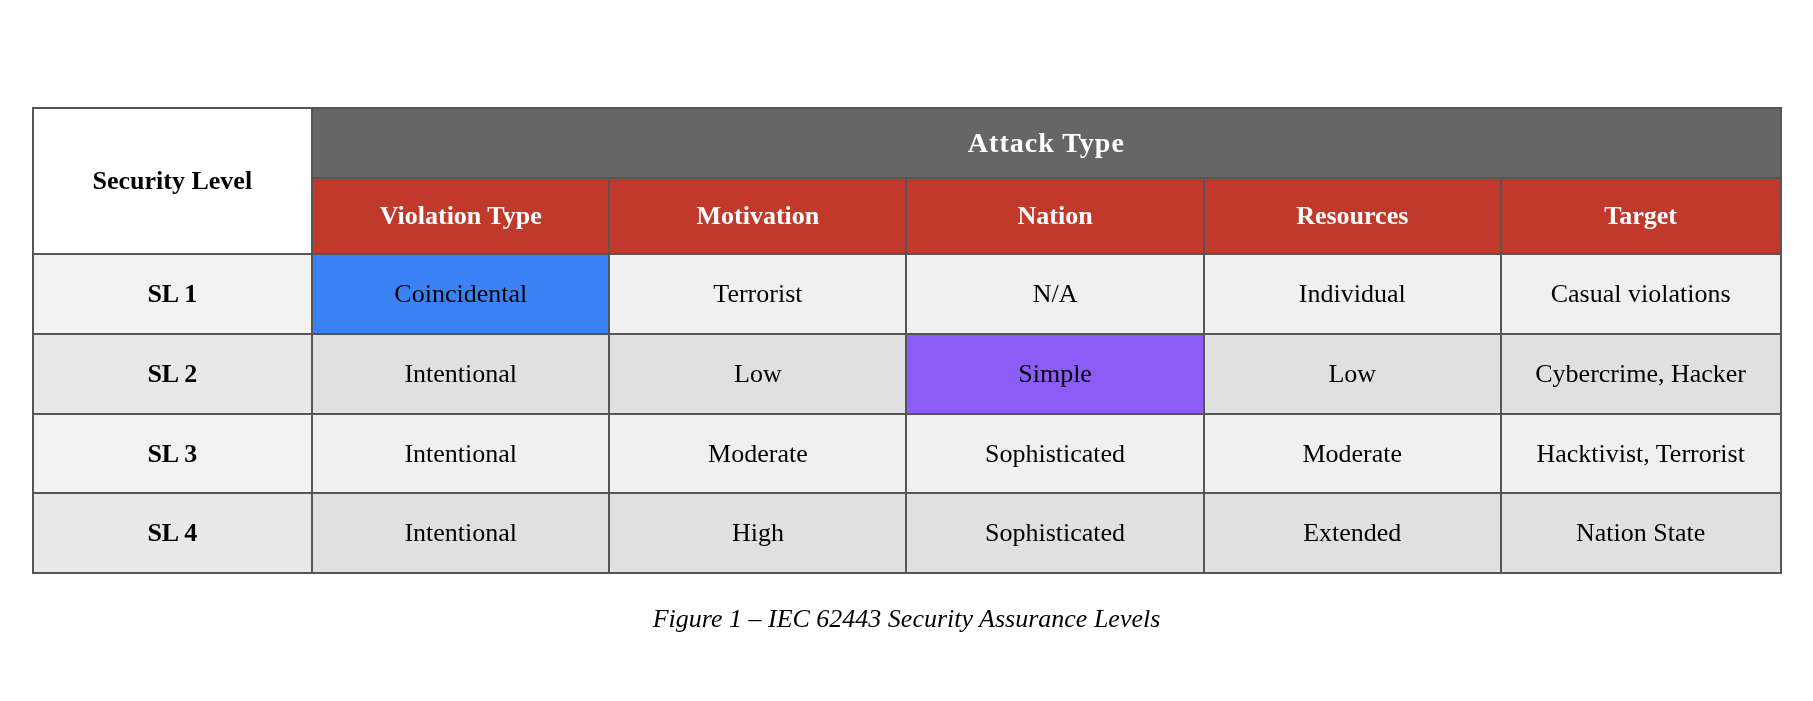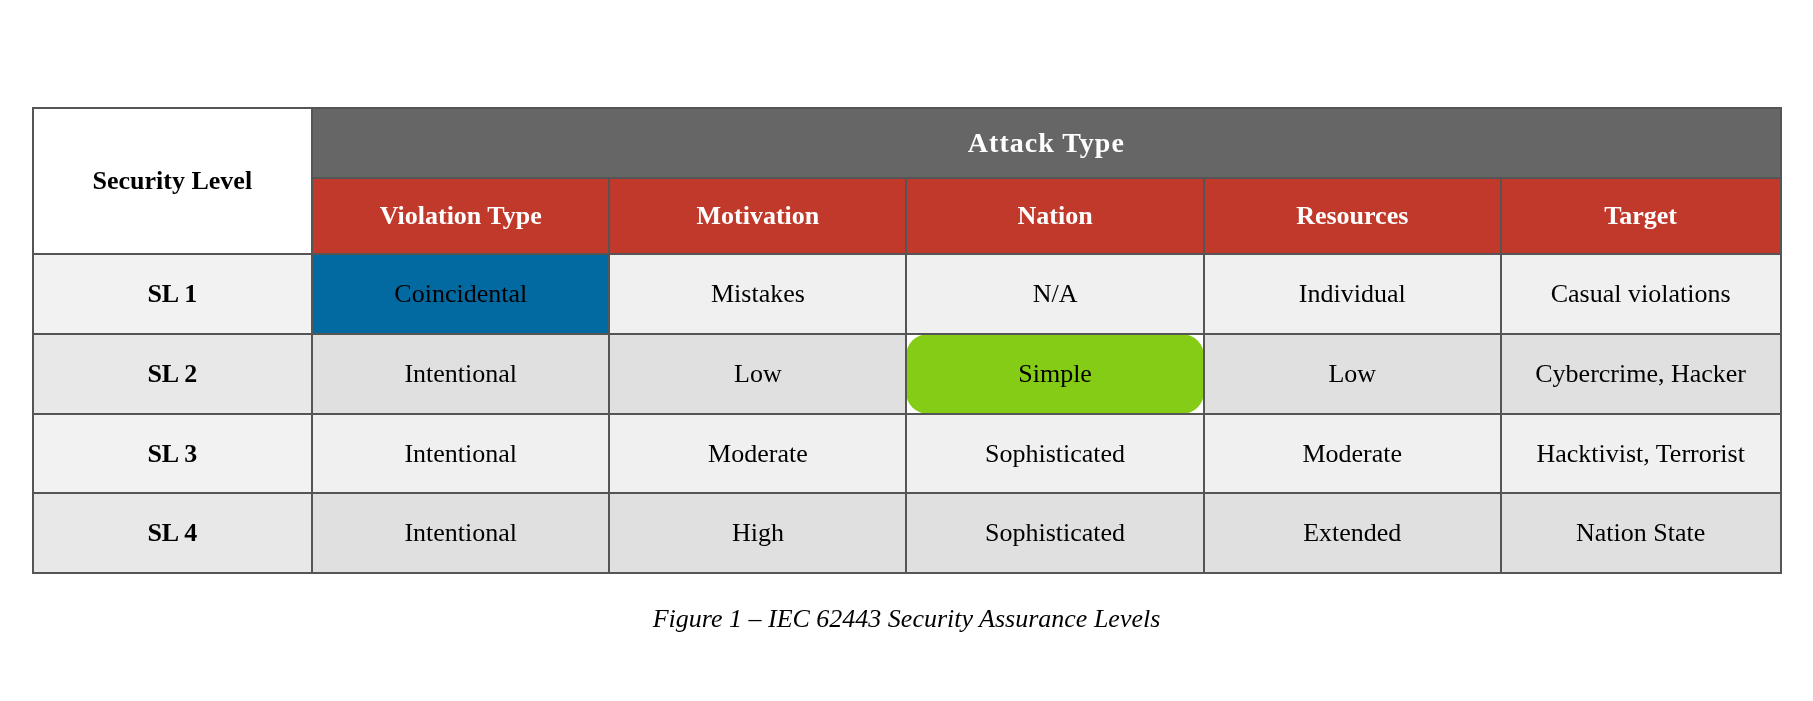--- a/index.html
+++ b/index.html
@@ -124,31 +124,31 @@
           <td class="col-motivation">Motivation</td>
           <td class="col-means">Nation</td>
           <td class="col-resources">Resources</td>
           <td class="col-target">Target</td>
         </tr>
       </thead>
       <tbody id="table-body">
 
       <tr class="data-row">
             <td style="background-color:#f2f2f2; font-weight:bold;">SL 1</td>
-            <td style="background-color:#0369a1;">Coincidental</td>
-            <td style="background-color:#f0f0f0;">Mistakes</td>
+            <td style="background-color:#3b82f6;">Coincidental</td>
+            <td style="background-color:#f0f0f0;">Terrorist</td>
             <td style="background-color:#f0f0f0;">N/A</td>
             <td style="background-color:#f0f0f0;">Individual</td>
             <td style="background-color:#f0f0f0;">Casual violations</td>
           </tr>
           <tr class="data-row">
             <td style="background-color:#e8e8e8; font-weight:bold;">SL 2</td>
             <td style="background-color:#e0e0e0;">Intentional</td>
             <td style="background-color:#e0e0e0;">Low</td>
-            <td style="background-color:#84cc16;border-radius:22px;">Simple</td>
+            <td style="background-color:#8b5cf6;">Simple</td>
             <td style="background-color:#e0e0e0;">Low</td>
             <td style="background-color:#e0e0e0;">Cybercrime, Hacker</td>
           </tr>
           <tr class="data-row">
             <td style="background-color:#f2f2f2; font-weight:bold;">SL 3</td>
             <td style="background-color:#f0f0f0;">Intentional</td>
             <td style="background-color:#f0f0f0;">Moderate</td>
             <td style="background-color:#f0f0f0;">Sophisticated</td>
             <td style="background-color:#f0f0f0;">Moderate</td>
             <td style="background-color:#f0f0f0;">Hacktivist, Terrorist</td>

